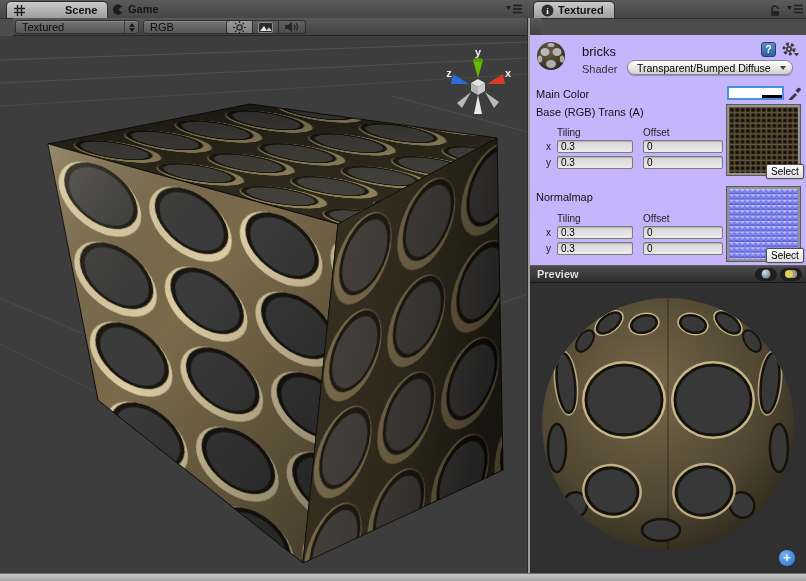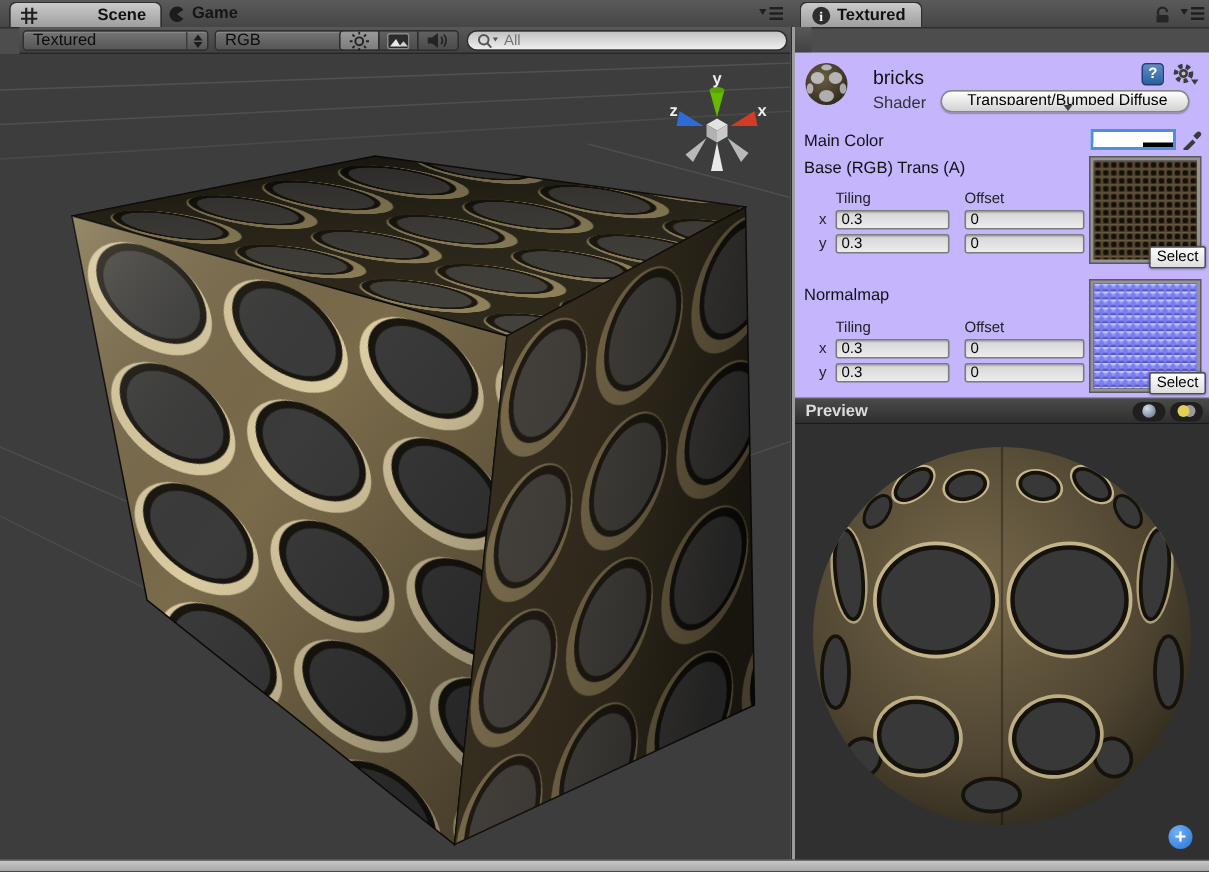--- a/index.html
+++ b/index.html
@@ -47,21 +47,21 @@
   #inspector{left:530px;top:35px;width:276px;height:247px;background:#c4b5fd;color:#111;}
   #inspector .lbl{position:absolute;font-size:11px;color:#111;}
   #inspector .sub{position:absolute;font-size:10px;color:#222;}
   .field{position:absolute;height:13px;border:1px solid #7b7b7b;border-radius:2px;
     background:linear-gradient(#d6d6d6,#ececec);box-shadow:inset 0 1px 1px rgba(0,0,0,.18);
     font-size:10px;color:#000;padding:0 0 0 3px;box-sizing:border-box;
     font-family:"Liberation Sans",sans-serif;outline:none;}
   .shader-dd{position:absolute;left:97px;top:25px;width:166px;height:15px;border-radius:8px;
     border:1px solid #868686;background:linear-gradient(#ffffff,#d2d2d2);
     box-shadow:0 1px 1px rgba(0,0,0,.25);display:flex;align-items:center;
-    font-size:10.5px;color:#000;padding:0 6px 0 9px;box-sizing:border-box;flex-direction:column;}
+    font-size:10.5px;color:#000;padding:0 6px 0 9px;box-sizing:border-box;}
   .thumb{position:absolute;width:73px;border:2px solid #939393;outline:1px solid #5a5a5a;box-sizing:border-box;background:#444;}
   .selbtn{position:absolute;width:36px;height:13px;background:linear-gradient(#fdfdfd,#dedede);
     border:1px solid #4f4f4f;border-radius:2px;font-size:10px;color:#000;
     display:flex;align-items:center;justify-content:center;box-shadow:0 0 2px rgba(0,0,0,.4);}
   .swatch{position:absolute;left:197px;top:51px;width:57px;height:14px;border:2px solid #4a8fe0;background:#fff;box-sizing:border-box;}
   .swatch .alpha{position:absolute;left:0;bottom:0;height:3px;width:100%;background:linear-gradient(90deg,#fff 0 62%,#000 62% 100%);}
   
   #prevhead{left:530px;top:265px;width:288px;height:18px;
     background:linear-gradient(#4a4a4a,#2e2e2e);border-top:1px solid #5e5e5e;
     border-bottom:1px solid #191919;box-sizing:border-box;display:flex;align-items:center;}
@@ -175,28 +175,20 @@
         <polygon points="8,9 11,5.5 14,9" fill="#cfcfcf"></polygon>
       </svg>
     </div>
     <div class="segbtn" style="left:265px;width:28px;border-radius:0 3px 3px 0;">
       <svg width="14" height="12" viewBox="0 0 14 12">
         <polygon points="0,4 3,4 7,1 7,11 3,8 0,8" fill="#242424"></polygon>
         <path d="M9,3.5 a4,4 0 0 1 0,5 M11,2 a6.5,6.5 0 0 1 0,8" fill="none" stroke="#242424" stroke-width="1.2"></path>
       </svg>
     </div>
 
-    <div id="searchpill">
-      <svg width="14" height="11" viewBox="0 0 14 11">
-        <circle cx="4.5" cy="4.5" r="3.2" fill="none" stroke="#555" stroke-width="1.3"></circle>
-        <line x1="7" y1="7" x2="9.5" y2="9.8" stroke="#555" stroke-width="1.3"></line>
-        <polygon points="10.5,3 14,3 12.25,5.6" fill="#555"></polygon>
-      </svg>
-      <input type="text" placeholder="All" style="">
-    </div>
   </div>
 
   <div class="abs" id="sceneview">
     <svg width="528" height="537" viewBox="0 0 528 537">
       <defs>
         <pattern id="patTop" width="100" height="100" patternUnits="userSpaceOnUse" patternTransform="matrix(0.505,-0.10,0.829,0.229,48,108)">
           <rect width="100" height="100" fill="#232017"></rect>
           <circle cx="49" cy="54" r="45" fill="#93855f"></circle>
           <circle cx="50" cy="49" r="40" fill="#0f0d09"></circle>
           <circle cx="50" cy="50" r="35" fill="#3b3b3b"></circle>

